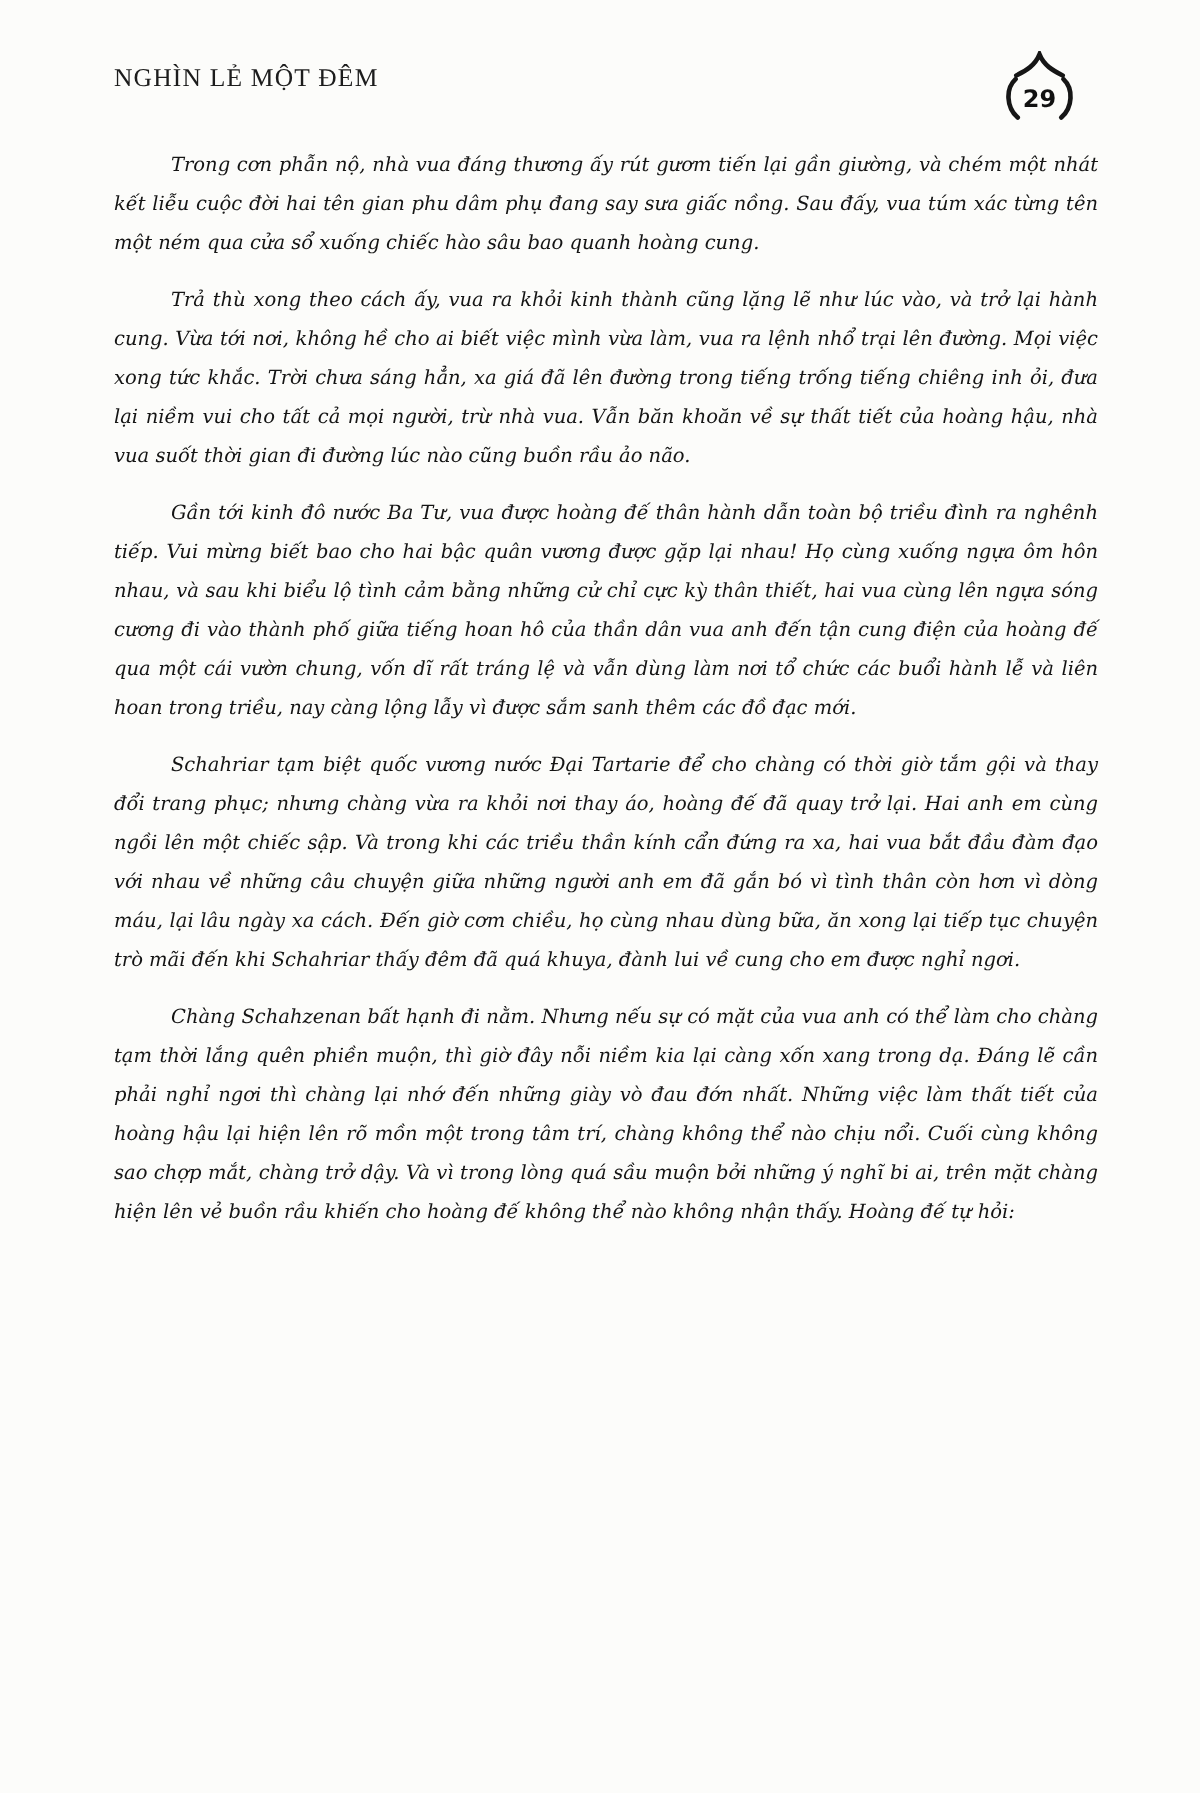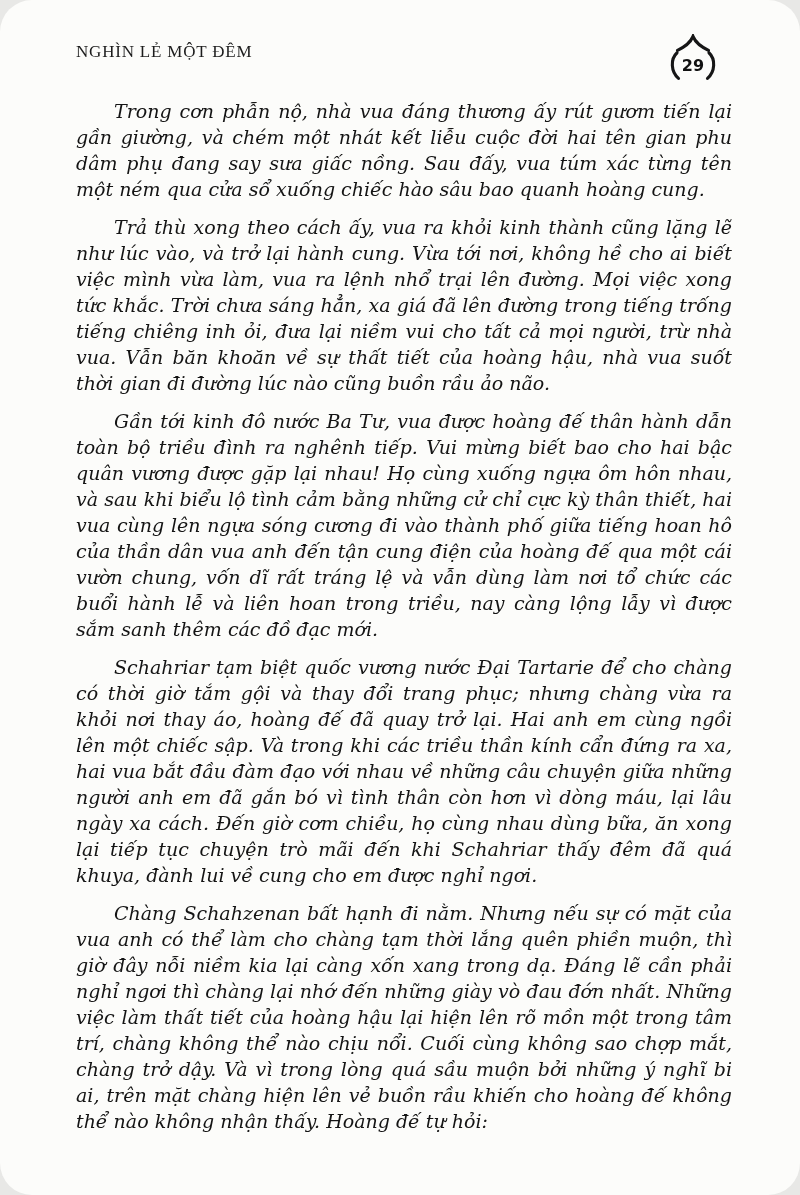--- a/index.html
+++ b/index.html
@@ -5,21 +5,20 @@
   * { margin: 0; padding: 0; box-sizing: border-box; }
   html, body { background: #e8e8e6; }
   .page {
     position: relative;
     width: 800px;
     height: 1195px;
     margin: 0 auto;
     background: #fcfcfa;
     color: #161616;
     overflow: hidden;
-    border-radius: 32px;
   }
   .page-inner {
     padding: 34px 68px 0 76px;
   }
   .header-row {
     display: flex;
     justify-content: space-between;
     align-items: flex-start;
     margin-bottom: 8px;
     min-height: 56px;
@@ -49,21 +48,21 @@
     font-weight: bold;
     font-size: 16px;
     color: #111;
   }
   .body-text {
     margin-top: 2px;
   }
   .body-text p {
     font-family: "DejaVu Serif", "Liberation Serif", serif;
     font-style: italic;
-    font-size: 19px;
+    font-size: 13px;
     line-height: 26px;
     text-align: justify;
     text-indent: 38px;
     color: #141414;
     margin-bottom: 12px;
   }
 </style>
 </head>
 <body>
 

